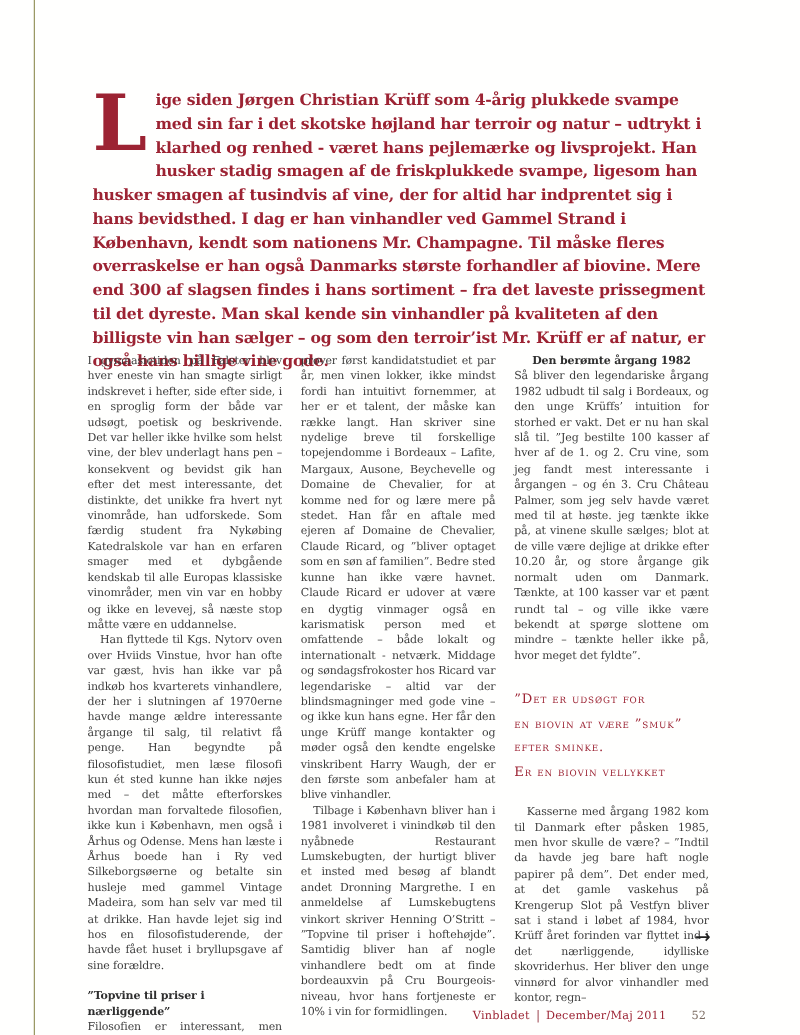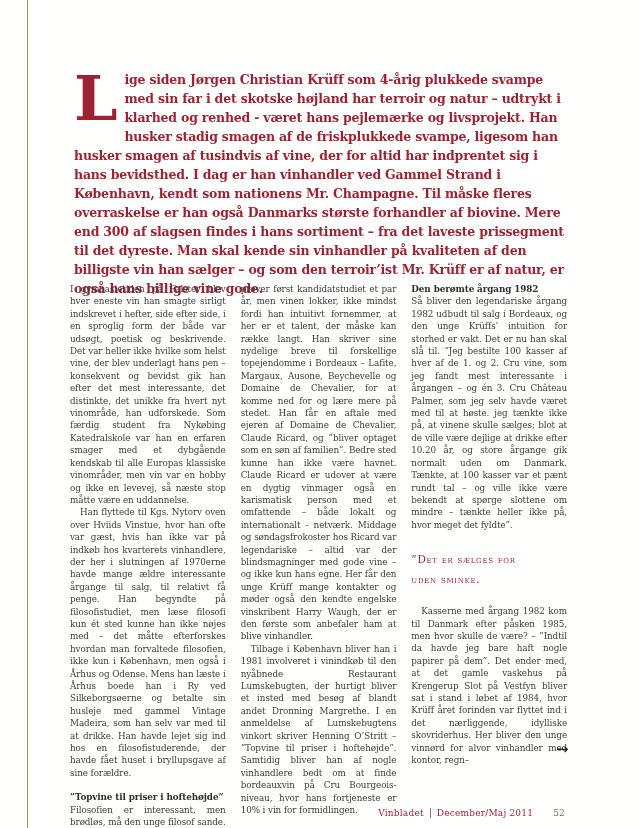--- a/index.html
+++ b/index.html
@@ -27,21 +27,21 @@
   .col {
     flex:1 1 0; min-width:0;
     font-size:8.8px; line-height:12.4px; letter-spacing:-0.1px;
     color:#3c3c3c; text-align:justify;
   }
   .col p { margin:0; }
   .col p.indent { text-indent:10px; }
   .body-heading {
     font-weight:700; color:#2f2f2f; margin:12px 0 0 0; text-align:left;
   }
-  .body-heading:first-child { margin-top:0; }
+  .body-heading:first-child { margin-top:0;text-align:center; }
   .pull-quote {
     color:#9c2333; font-variant:small-caps; letter-spacing:0.7px;
     font-size:10.5px; line-height:19.5px; margin:19px 0 16px 0;
     text-align:left; font-weight:400;
   }
   .footer {
     position:absolute; right:75px; bottom:10px;
     display:flex; align-items:center; gap:6px;
     font-size:9px; color:#9c2333; letter-spacing:0.2px;
   }
@@ -61,33 +61,35 @@
   <div class="left-rule"></div>
 
   <section class="intro">
     <span class="dropcap">L</span><span>ige siden Jørgen Christian Krüff som 4-årig plukkede svampe med sin far i det skotske højland har terroir og natur – udtrykt i klarhed og renhed - været hans pejlemærke og livsprojekt. Han husker stadig smagen af de friskplukkede svampe, ligesom han husker smagen af tusindvis af vine, der for altid har indprentet sig i hans bevidsthed. I dag er han vinhandler ved Gammel Strand i København, kendt som nationens Mr. Champagne. Til måske fleres overraskelse er han også Danmarks største forhandler af biovine. Mere end 300 af slagsen findes i hans sortiment – fra det laveste prissegment til det dyreste. Man skal kende sin vinhandler på kvaliteten af den billigste vin han sælger – og som den terroir’ist Mr. Krüff er af natur, er også hans billige vine gode.</span>
   </section>
 
   <section class="columns">
     <div class="col">
         <p>I gymnasietiden på Falster blev hver eneste vin han smagte sirligt indskrevet i hefter, side efter side, i en sproglig form der både var udsøgt, poetisk og beskrivende. Det var heller ikke hvilke som helst vine, der blev underlagt hans pen – konsekvent og bevidst gik han efter det mest interessante, det distinkte, det unikke fra hvert nyt vinområde, han udforskede. Som færdig student fra Nykøbing Katedralskole var han en erfaren smager med et dybgående kendskab til alle Europas klassiske vinområder, men vin var en hobby og ikke en levevej, så næste stop måtte være en uddannelse.</p>
         <p class="indent">Han flyttede til Kgs. Nytorv oven over Hviids Vinstue, hvor han ofte var gæst, hvis han ikke var på indkøb hos kvarterets vinhandlere, der her i slutningen af 1970erne havde mange ældre interessante årgange til salg, til relativt få penge. Han begyndte på filosofistudiet, men læse filosofi kun ét sted kunne han ikke nøjes med – det måtte efterforskes hvordan man forvaltede filosofien, ikke kun i København, men også i Århus og Odense. Mens han læste i Århus boede han i Ry ved Silkeborgsøerne og betalte sin husleje med gammel Vintage Madeira, som han selv var med til at drikke. Han havde lejet sig ind hos en filosofistuderende, der havde fået huset i bryllupsgave af sine forældre.</p>
-        <div class="body-heading">”Topvine til priser i hoftehøjde”</div>
+        <div class="body-heading">”Topvine til priser i nærliggende”</div>
         <p>Filosofien er interessant, men brødløs, må den unge filosof sande. Han</p>
       </div>
     <div class="col">
         <p>prøver først kandidatstudiet et par år, men vinen lokker, ikke mindst fordi han intuitivt fornemmer, at her er et talent, der måske kan række langt. Han skriver sine nydelige breve til forskellige topejendomme i Bordeaux – Lafite, Margaux, Ausone, Beychevelle og Domaine de Chevalier, for at komme ned for og lære mere på stedet. Han får en aftale med ejeren af Domaine de Chevalier, Claude Ricard, og ”bliver optaget som en søn af familien”. Bedre sted kunne han ikke være havnet. Claude Ricard er udover at være en dygtig vinmager også en karismatisk person med et omfattende – både lokalt og internationalt - netværk. Middage og søndagsfrokoster hos Ricard var legendariske – altid var der blindsmagninger med gode vine – og ikke kun hans egne. Her får den unge Krüff mange kontakter og møder også den kendte engelske vinskribent Harry Waugh, der er den første som anbefaler ham at blive vinhandler.</p>
         <p class="indent">Tilbage i København bliver han i 1981 involveret i vinindkøb til den nyåbnede Restaurant Lumskebugten, der hurtigt bliver et insted med besøg af blandt andet Dronning Margrethe. I en anmeldelse af Lumskebugtens vinkort skriver Henning O’Stritt – ”Topvine til priser i hoftehøjde”. Samtidig bliver han af nogle vinhandlere bedt om at finde bordeauxvin på Cru Bourgeois-niveau, hvor hans fortjeneste er 10% i vin for formidlingen.</p>
       </div>
     <div class="col">
         <div class="body-heading">Den berømte årgang 1982</div>
         <p>Så bliver den legendariske årgang 1982 udbudt til salg i Bordeaux, og den unge Krüffs’ intuition for storhed er vakt. Det er nu han skal slå til. ”Jeg bestilte 100 kasser af hver af de 1. og 2. Cru vine, som jeg fandt mest interessante i årgangen – og én 3. Cru Château Palmer, som jeg selv havde været med til at høste. jeg tænkte ikke på, at vinene skulle sælges; blot at de ville være dejlige at drikke efter 10.20 år, og store årgange gik normalt uden om Danmark. Tænkte, at 100 kasser var et pænt rundt tal – og ville ikke være bekendt at spørge slottene om mindre – tænkte heller ikke på, hvor meget det fyldte”.</p>
         <div class="pull-quote">
-          <div class="pq-line">”Det er sælges for</div>
-          <div class="pq-line">uden sminke.</div>
+          <div class="pq-line">”Det er udsøgt for</div>
+          <div class="pq-line">en biovin at være ”smuk”</div>
+          <div class="pq-line">efter sminke.</div>
+          <div class="pq-line">Er en biovin vellykket</div>
         </div>
         <p class="indent">Kasserne med årgang 1982 kom til Danmark efter påsken 1985, men hvor skulle de være? – ”Indtil da havde jeg bare haft nogle papirer på dem”. Det ender med, at det gamle vaskehus på Krengerup Slot på Vestfyn bliver sat i stand i løbet af 1984, hvor Krüff året forinden var flyttet ind i det nærliggende, idylliske skovriderhus. Her bliver den unge vinnørd for alvor vinhandler med kontor, regn–</p>
       </div>
   </section>
 
   <div class="footer">
     <span>Vinbladet</span>
     <span class="divider"></span>
     <span>December/Maj 2011</span>
     <span class="pagenum">52</span>

